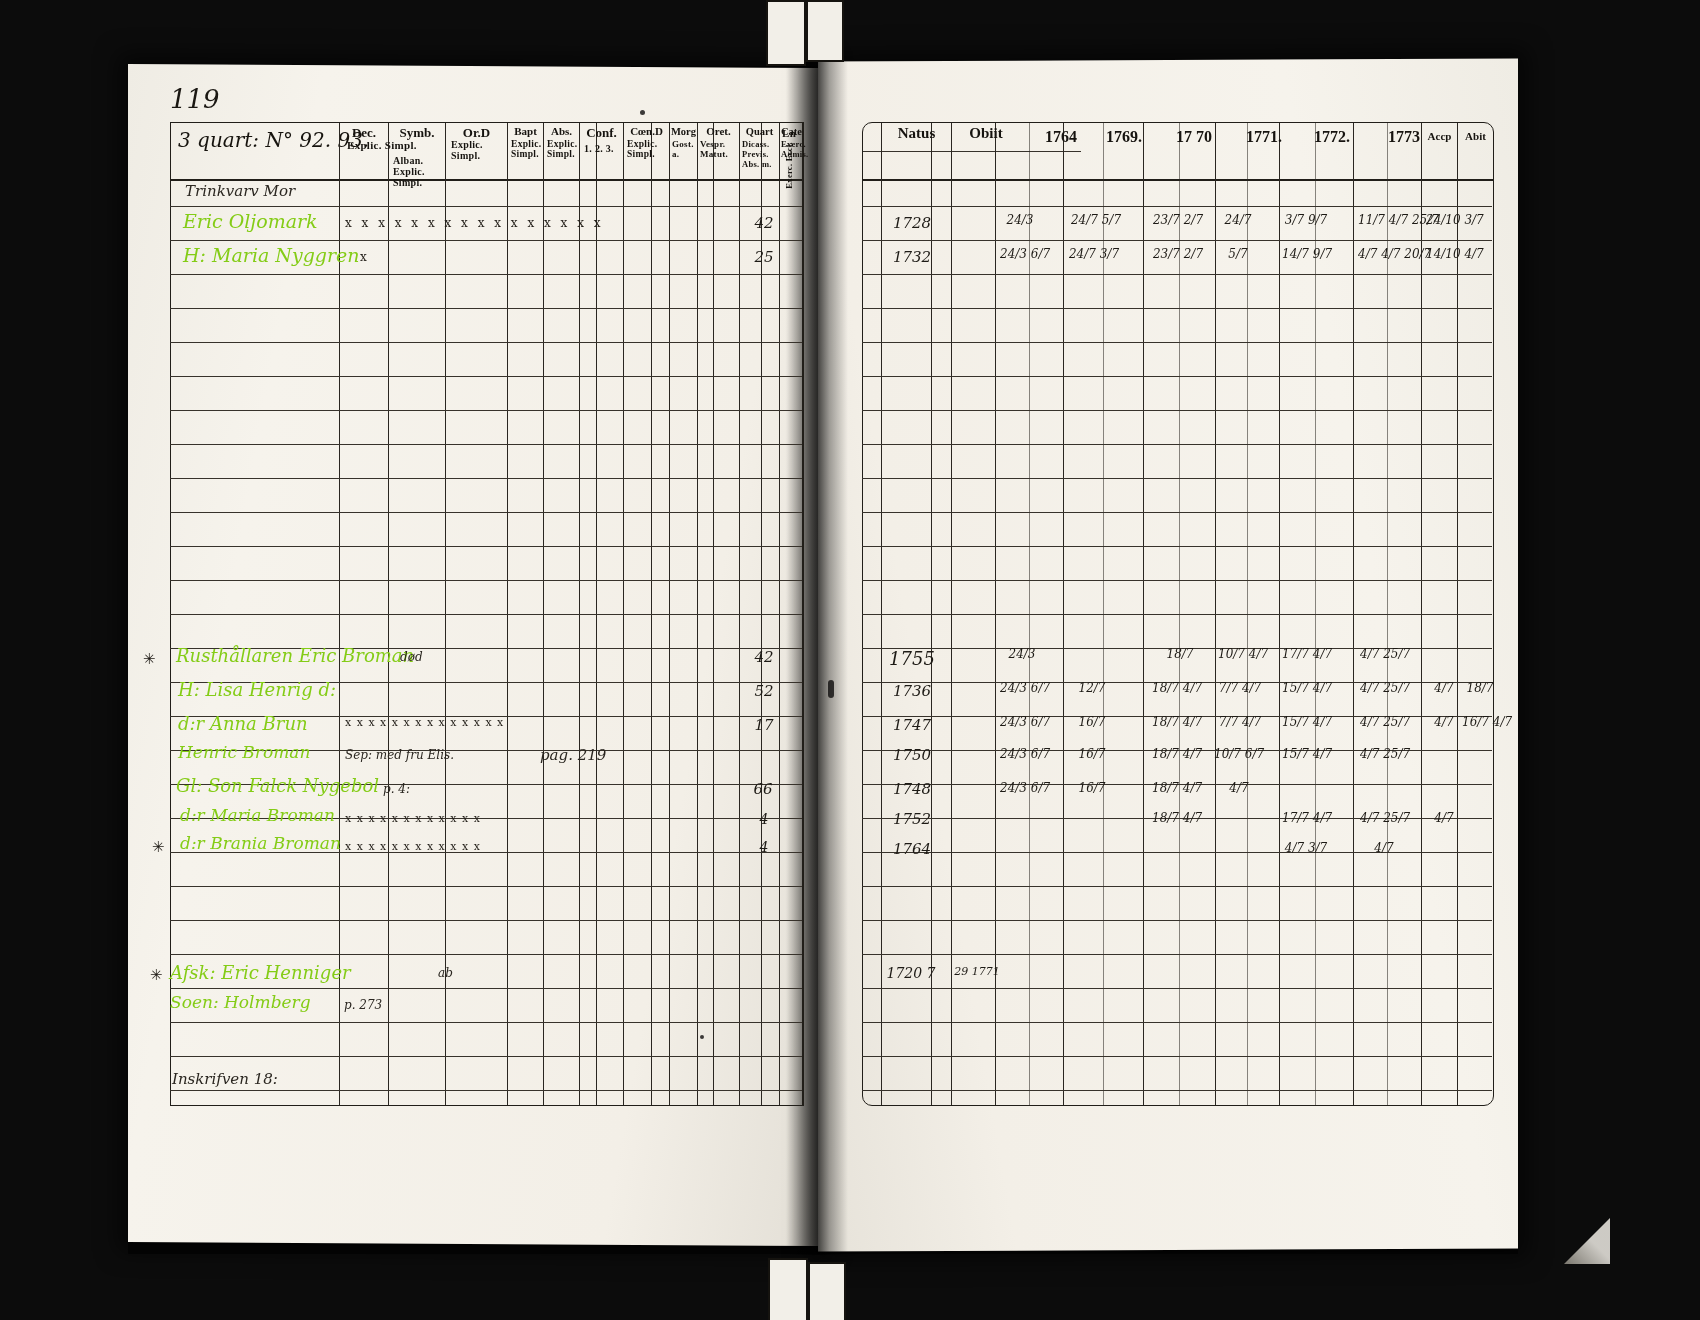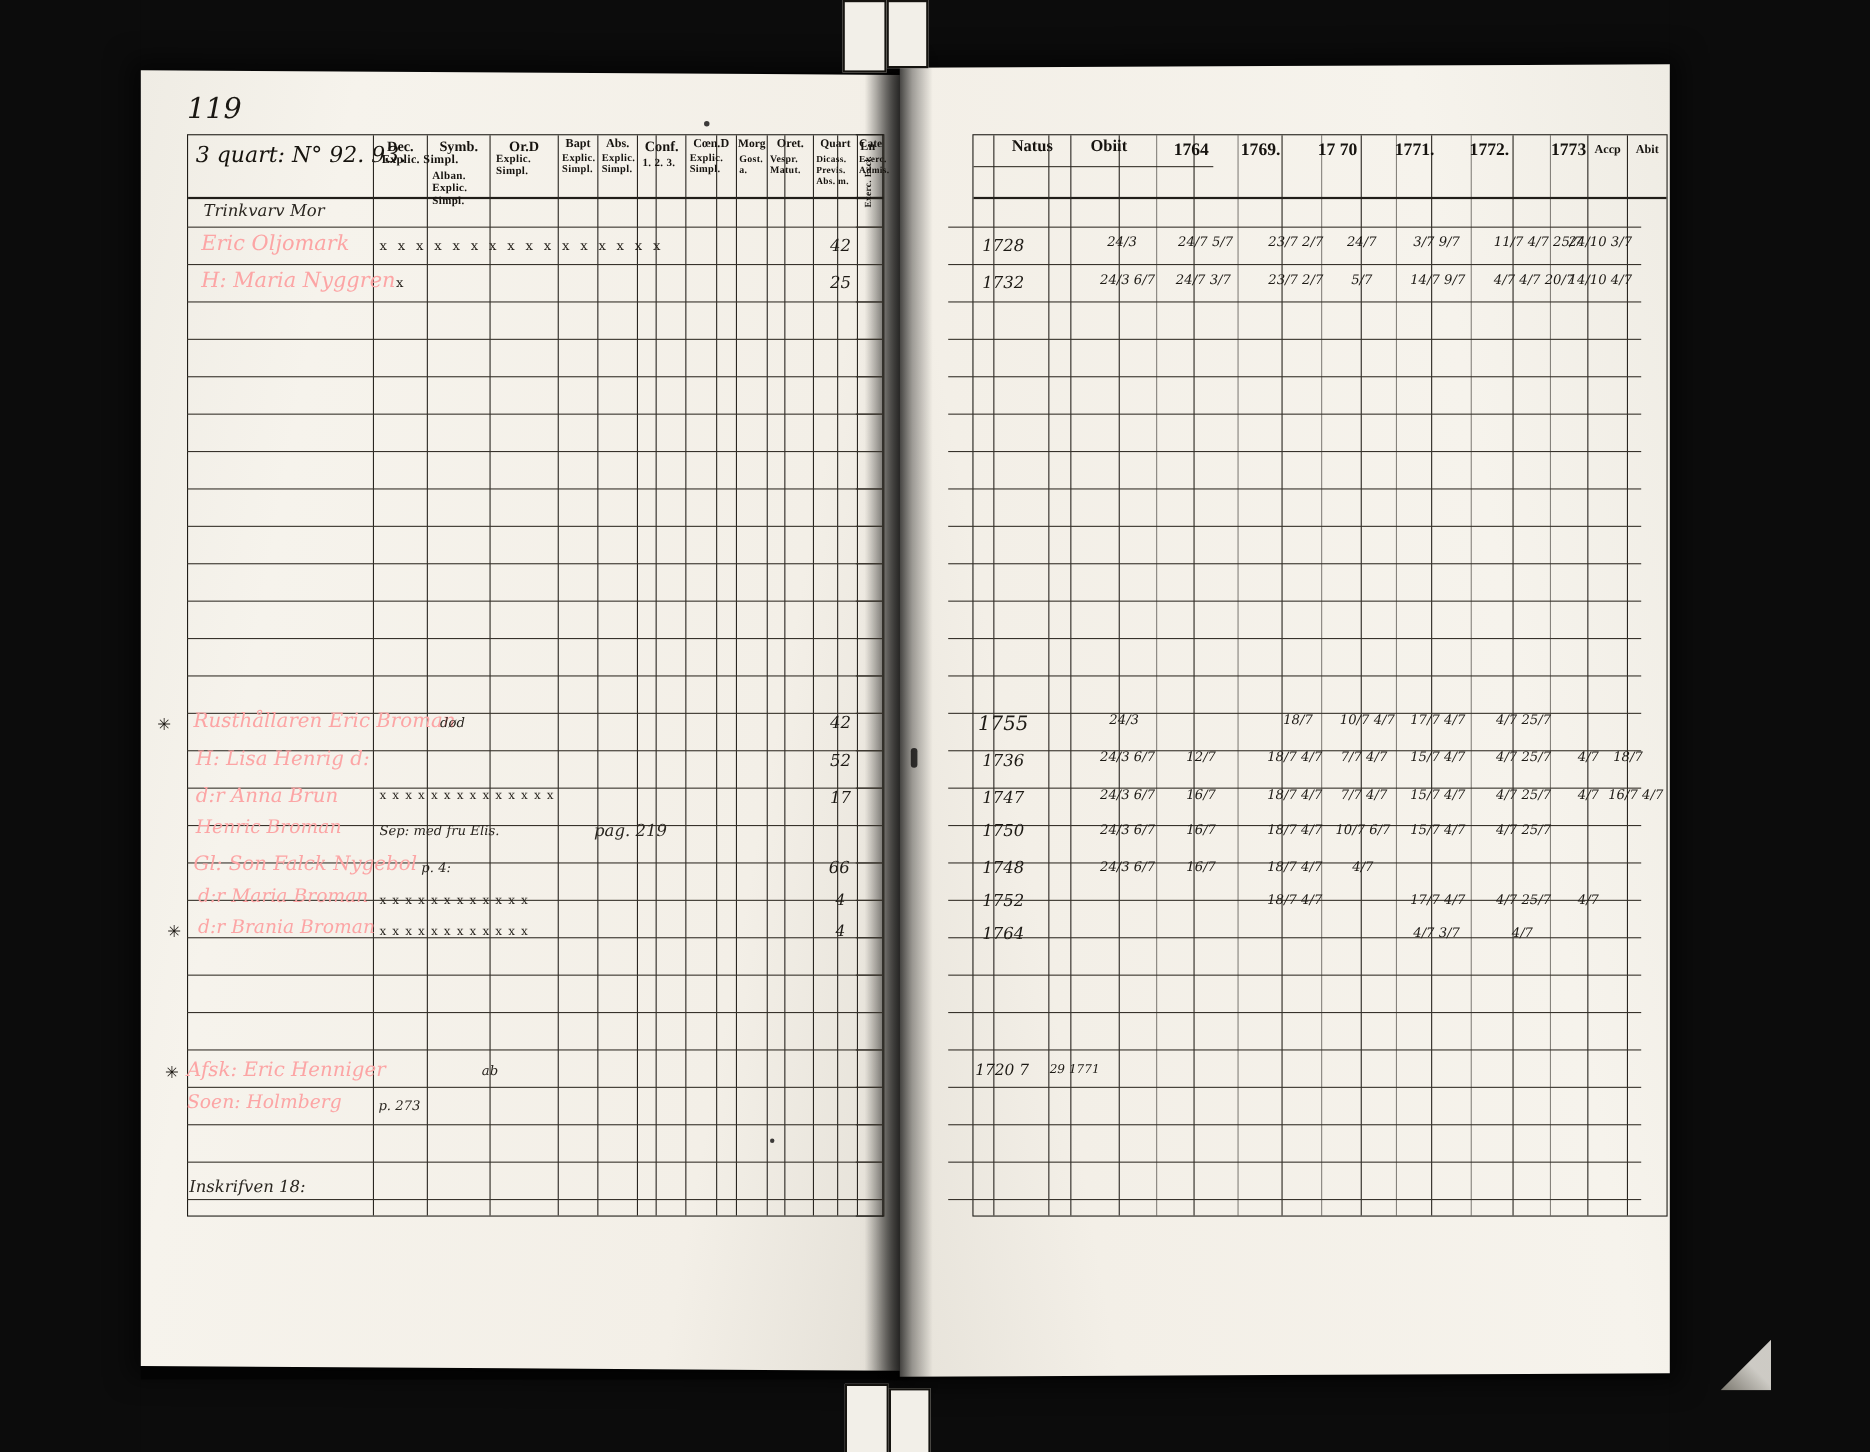--- a/index.html
+++ b/index.html
@@ -148,21 +148,21 @@
     font-style: italic;
     font-size: 26px;
     color: #1a1712;
   }
 
   .name {
     position: absolute;
     font-family: "DejaVu Serif", serif;
     font-style: italic;
     font-size: 19px;
-    color: #fca5a5;
+    color: #84cc16;
     white-space: nowrap;
   }
   .small-note {
     position: absolute;
     font-family: "DejaVu Serif", serif;
     font-style: italic;
     font-size: 12px;
     color: #2a2620;
     white-space: nowrap;
   }
@@ -376,21 +376,21 @@
 
   <div class="star" style="left:150px;top:966px;">✳</div>
   <div class="name" style="left:170px;top:962px;font-size:18px;">Afsk: Eric Henniger</div>
   <div class="small-note" style="left:438px;top:966px;">ab</div>
 
   <div class="name" style="left:170px;top:992px;font-size:17px;">Soen: Holmberg</div>
   <div class="small-note" style="left:344px;top:998px;">p. 273</div>
 
   <div class="small-note" style="left:172px;top:1070px;font-size:15px;">Inskrifven 18:</div>
 
-  <div class="grid" style="left:884px;top:122px;width:630px;height:982px;">
+  <div class="grid" style="left:862px;top:122px;width:630px;height:982px;border-radius:10px;">
     <div class="hline strong" style="top:56px;"></div>
 
     <div class="hline" style="top:28px;left:0;width:218px;"></div>
 
     <div class="vline" style="left:18px;"></div>
     <div class="vline" style="left:68px;"></div>
     <div class="vline" style="left:88px;"></div>
     <div class="vline" style="left:132px;"></div>
     <div class="vline" style="left:200px;"></div>
     <div class="vline" style="left:280px;"></div>

